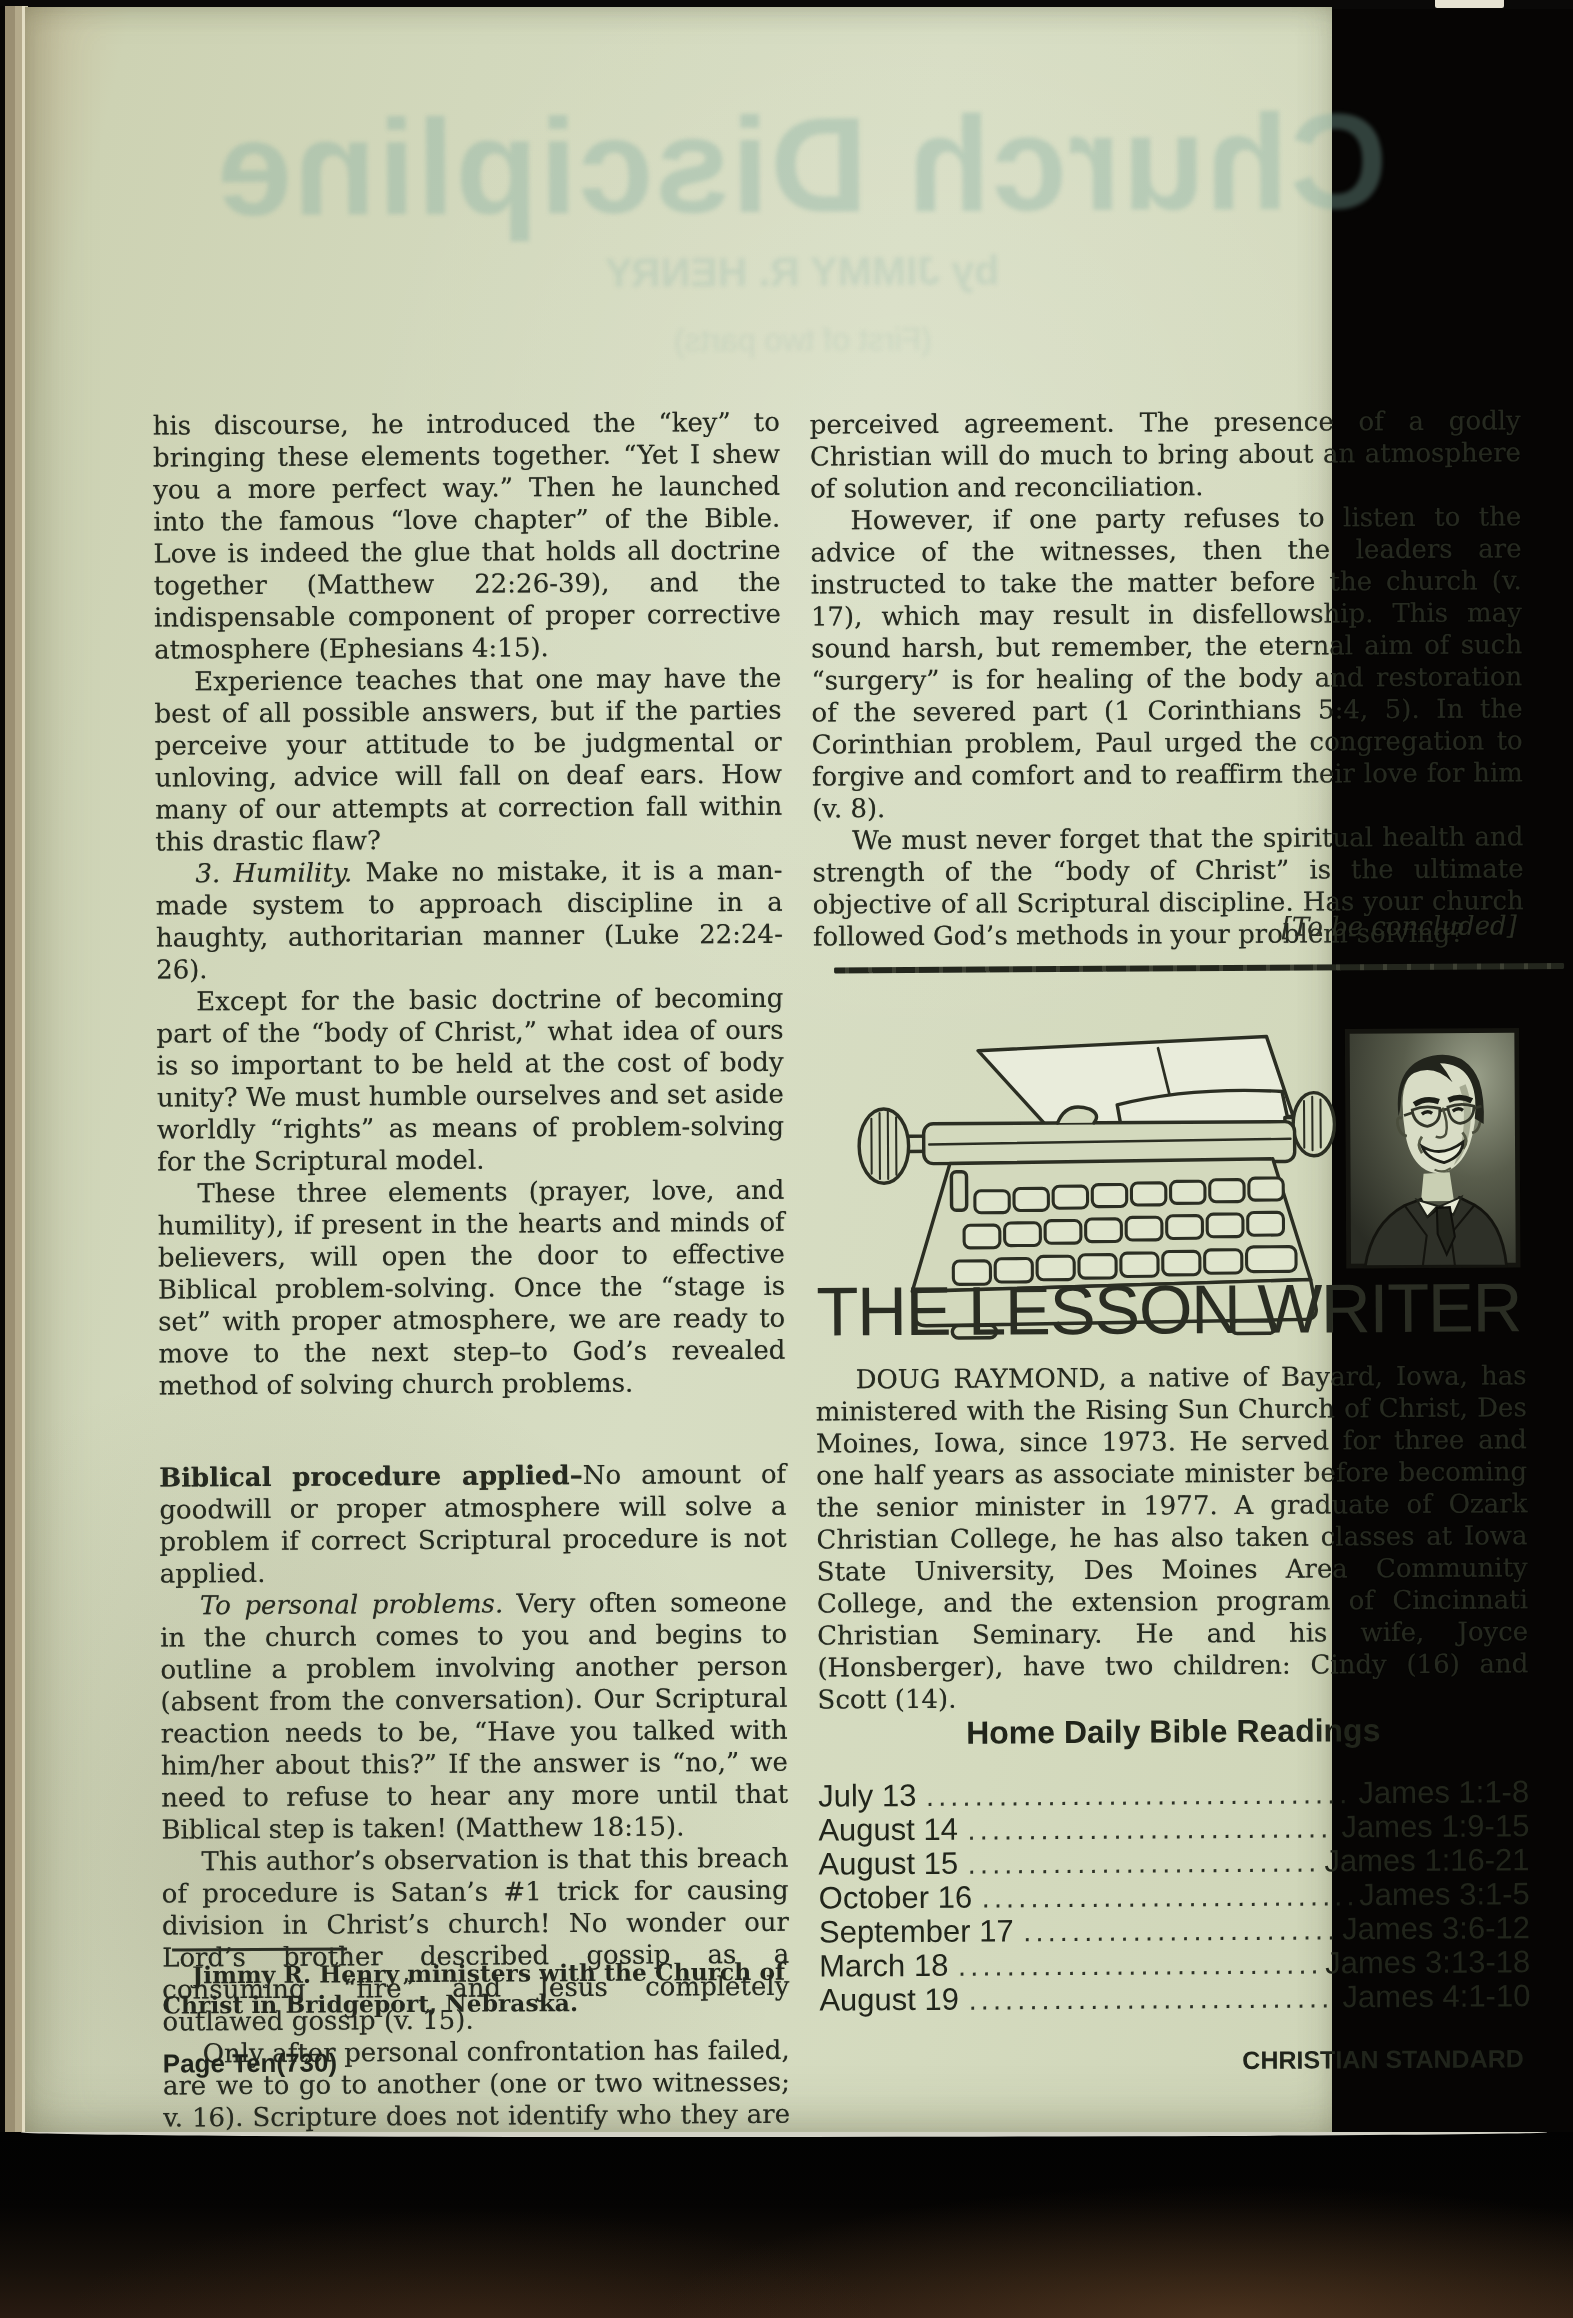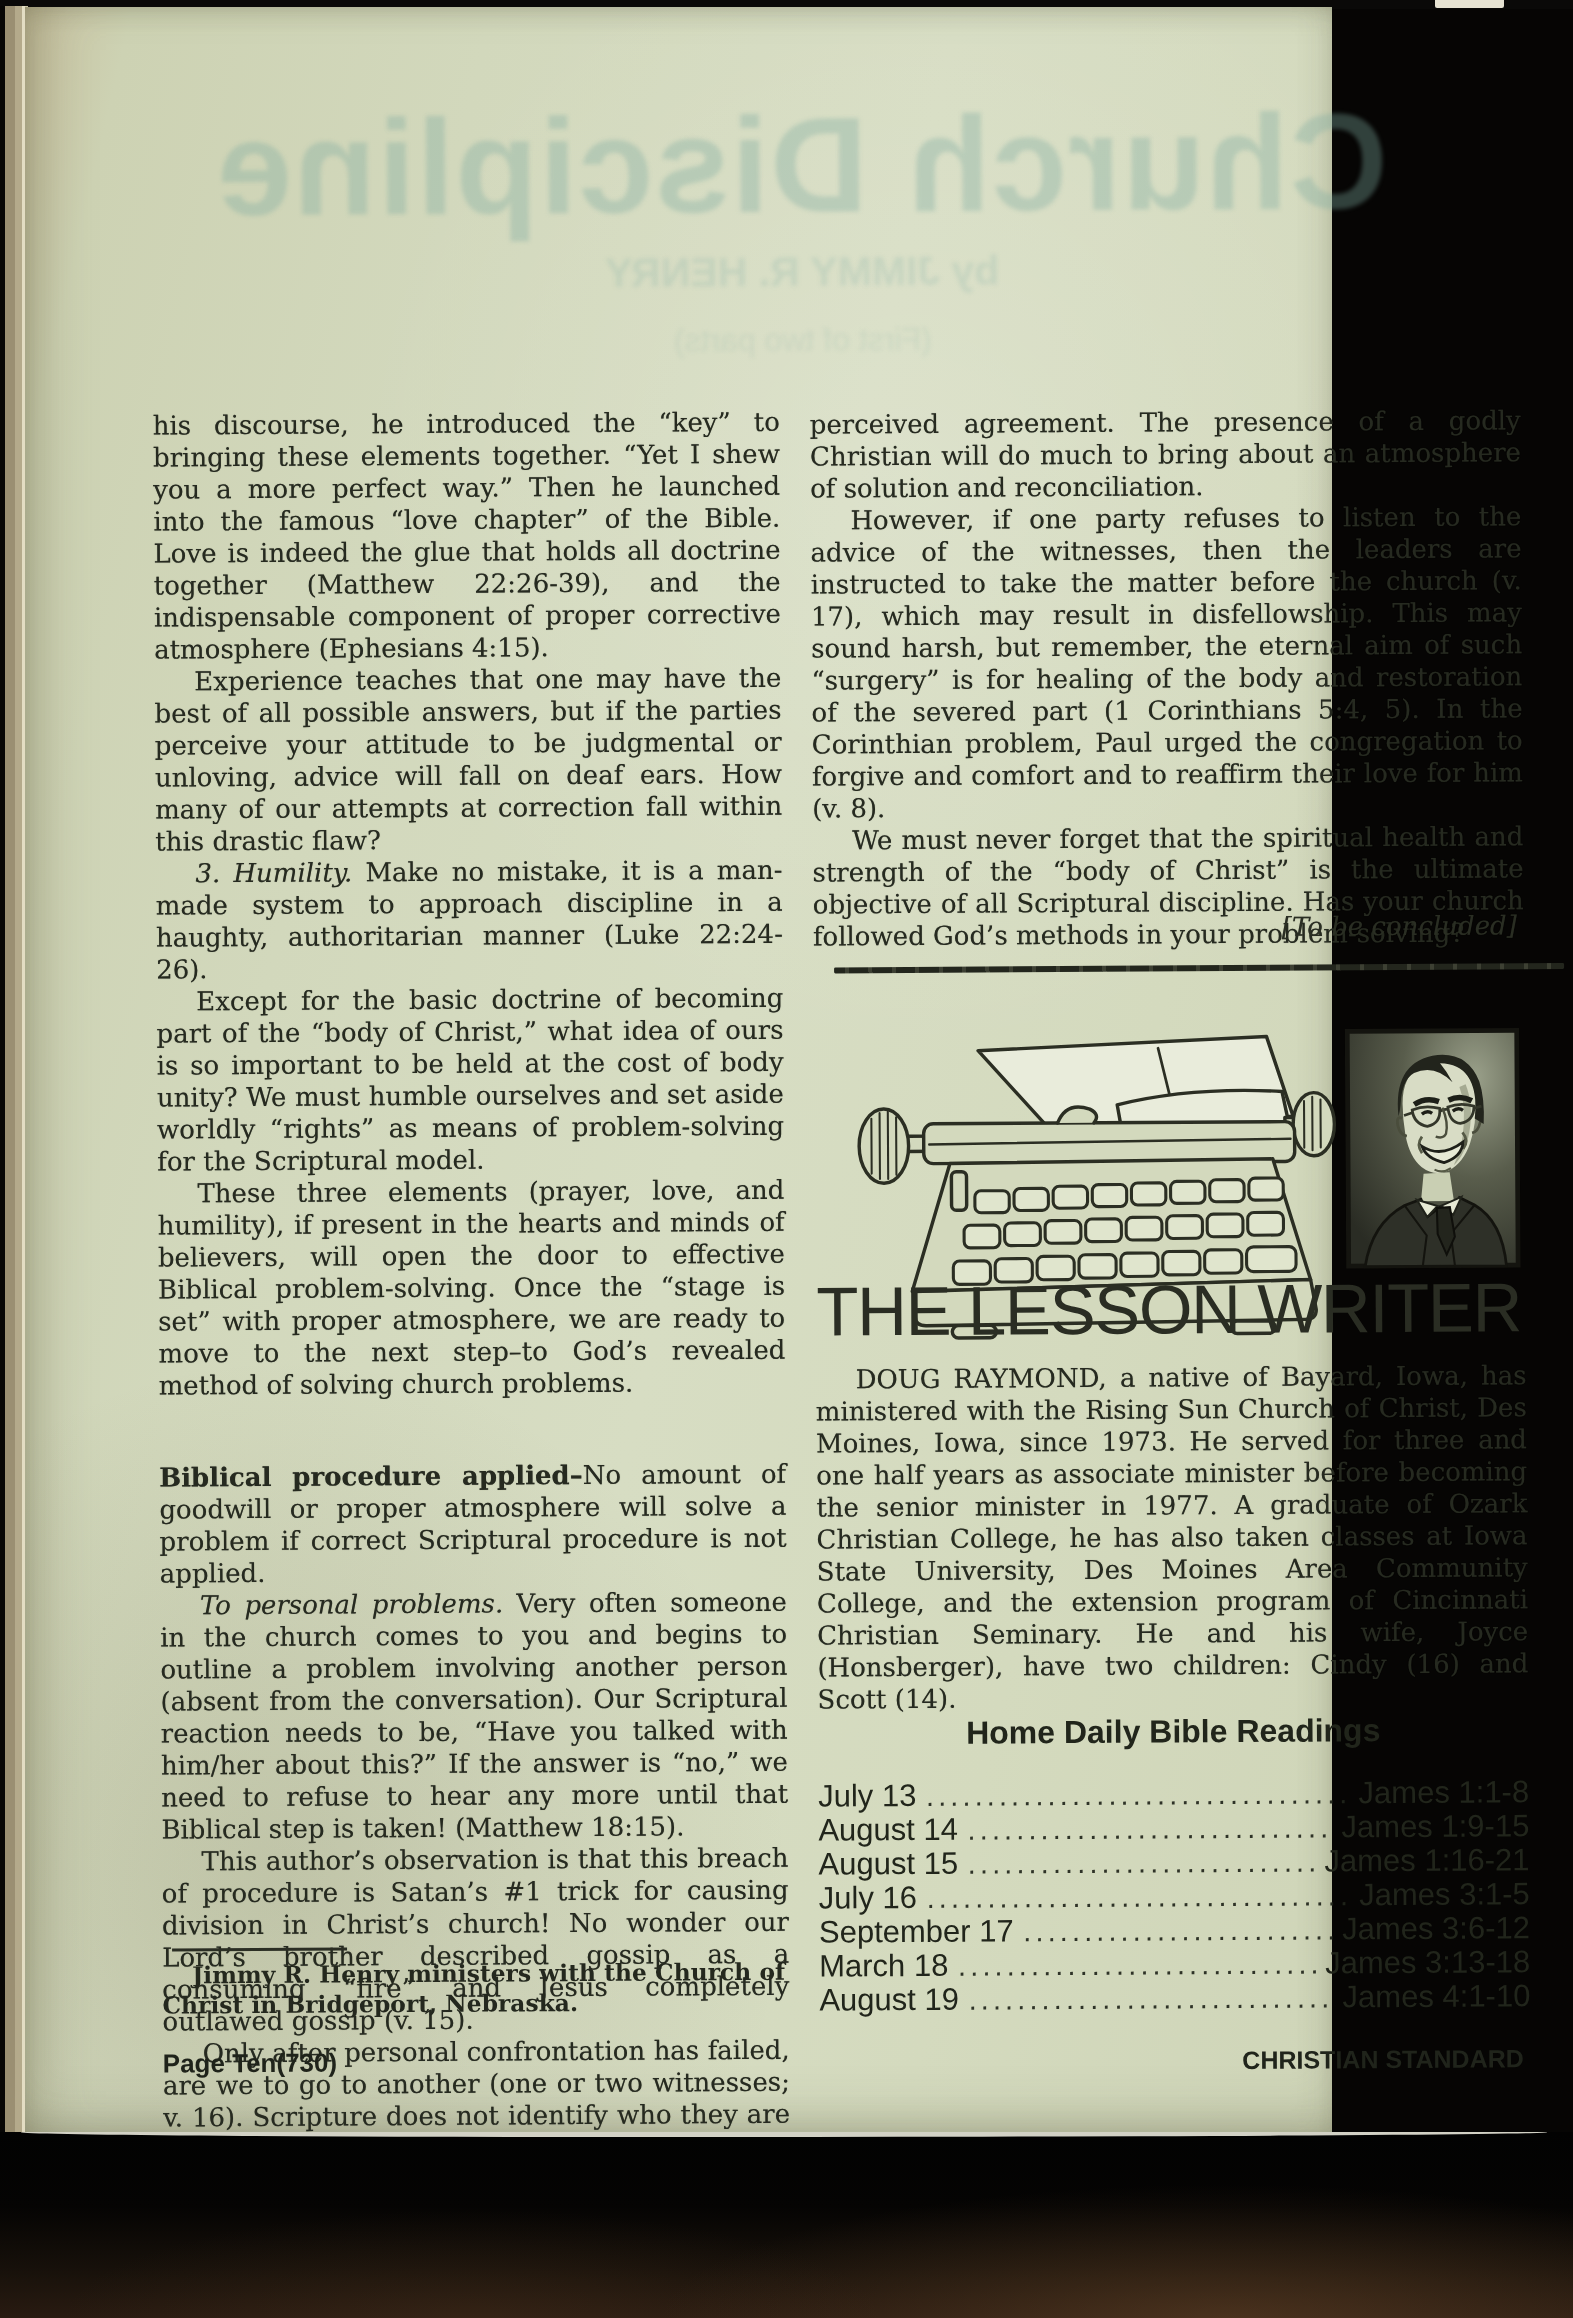--- a/index.html
+++ b/index.html
@@ -238,21 +238,21 @@
             <span class="rdate">August 14</span>
             <span class="rdots"></span>
             <span class="rref">James 1:9-15</span>
           </div>
           <div class="rrow">
             <span class="rdate">August 15</span>
             <span class="rdots"></span>
             <span class="rref">James 1:16-21</span>
           </div>
           <div class="rrow">
-            <span class="rdate">July 16</span>
+            <span class="rdate">October 16</span>
             <span class="rdots"></span>
             <span class="rref">James 3:1-5</span>
           </div>
           <div class="rrow">
             <span class="rdate">September 17</span>
             <span class="rdots"></span>
             <span class="rref">James 3:6-12</span>
           </div>
           <div class="rrow">
             <span class="rdate">March 18</span>

